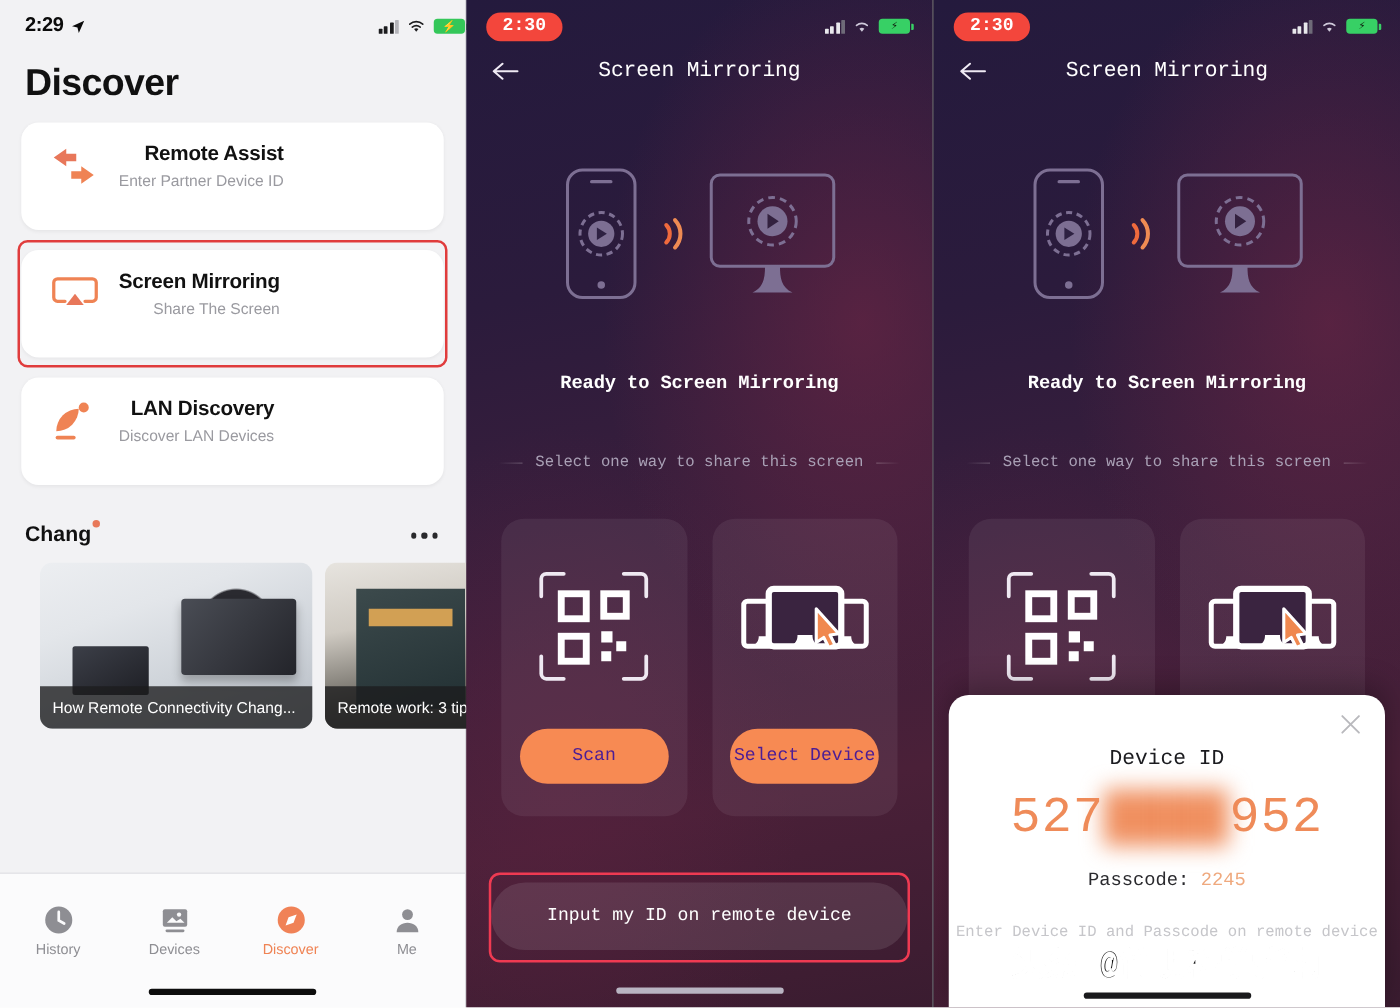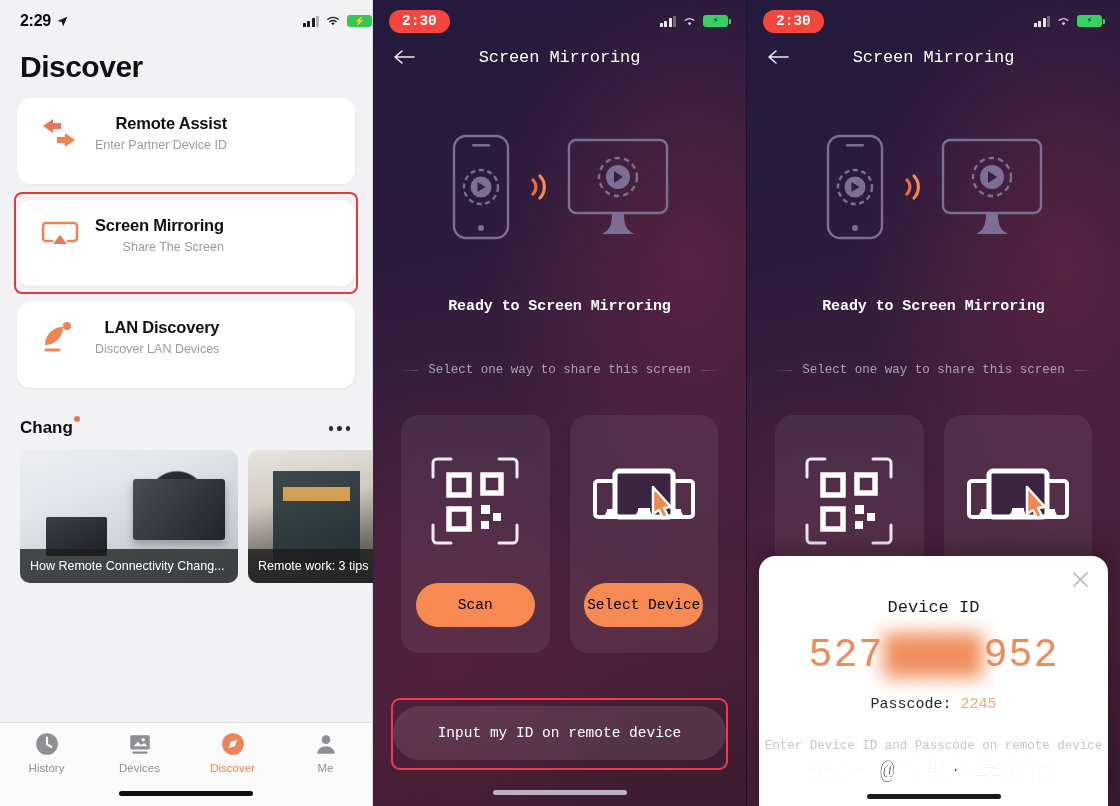--- a/index.html
+++ b/index.html
@@ -52,42 +52,42 @@
   .m-sub { font-size: 12.5px; color: #9a9aa0; }
   .hl-red { position: absolute; inset: -8px -3px -8px -3px; border: 2.5px solid #e03c3c; border-radius: 8px; pointer-events:none;}
 
   .blog-head { display:flex; align-items:flex-start; justify-content:space-between;
                padding: 30px 22px 12px 20px; }
   .blog-title { font-size: 17px; font-weight: bold; color:#111; position:relative;}
   .blog-dot { position:absolute; right:-7px; top:-2px; width:6px;height:6px;border-radius:50%;background:#e8795a;}
   .dots { display:flex; gap:4px; align-items:center; padding-top:8px;}
   .dots i { width:4.5px;height:4.5px;border-radius:50%;background:#29292c;display:block;}
 
-  .blog-row { display:flex; gap:10px; padding: 0 0 0 20px; }
+  .blog-row { display:flex; gap:10px; padding: 0 0 0 32px; }
   .blog-card { width: 218px; height: 133px; border-radius: 10px; overflow:hidden; position:relative; flex:0 0 auto;}
   .blog-card.two { width: 175px; }
   .bimg1 { width:100%;height:100%;
      background:
        radial-gradient(circle at 72% 38%, #2a2a30 0 16%, transparent 17%),
        linear-gradient(160deg,#eceef1 0%,#e3e6ea 30%,#cfd4da 62%,#b6bcc4 100%);
   }
   .bimg1:before{content:"";position:absolute;left:52%;top:22%;width:42%;height:46%;background:linear-gradient(130deg,#4a4d55,#23242a);border-radius:3px;box-shadow:0 5px 8px rgba(0,0,0,.25);}
   .bimg1:after{content:"";position:absolute;left:12%;top:50%;width:28%;height:30%;background:linear-gradient(150deg,#3c3f48,#1e1f25);border-radius:2px;}
   .bimg2 { width:100%;height:100%;
      background: linear-gradient(170deg,#e7e4df 0%,#cfcac2 35%,#6d6a63 70%,#3b3a38 100%);
   }
   .bimg2:before{content:"";position:absolute;left:14%;top:16%;width:50%;height:72%;background:linear-gradient(160deg,#3c4a4c,#223033);}
   .bimg2:after{content:"";position:absolute;left:20%;top:28%;width:38%;height:10%;background:#d2a054;}
   .bcap { position:absolute; left:0; right:0; bottom:0; height:34px;
           background: rgba(28,28,30,.78); color:#fff; font-size:12.5px;
           display:flex; align-items:center; padding: 0 10px; white-space:nowrap; overflow:hidden;}
 
-  .tabbar { position:absolute; left:0; right:0; bottom:0; height:84px;
+  .tabbar { position:absolute; left:0; right:0; bottom:0; height:108px;
             background:#fbfbfc; border-top:1px solid #dedee2;
-            display:flex; align-items:flex-start; padding-top:8px;}
+            display:flex; align-items:flex-start; padding-top:24px;}
   .tab { flex:1; display:flex; flex-direction:column; align-items:center; gap:5px;}
   .tab .t-lab { font-size:11.5px; color:#8e8e93;}
   .tab.active .t-lab { color:#ef8354; }
   .home-ind { position:absolute;bottom:10px;left:50%;transform:translateX(-50%);
               width:134px;height:5px;border-radius:3px;background:#0d0d0d;}
 
   
   .panel-dark {
     width: 374px; height: 806px; position: relative; overflow: hidden;
     background:
@@ -114,21 +114,21 @@
   .sep { display:flex;align-items:center;gap:10px;padding: 0 26px; margin-top:48px;}
   .sep .line{flex:1;height:1px;background:linear-gradient(90deg,rgba(255,255,255,0),rgba(255,255,255,.22));}
   .sep .line.r{background:linear-gradient(90deg,rgba(255,255,255,.22),rgba(255,255,255,0));}
   .sep .txt{font-size:12.5px;color:#a9a0b5;white-space:nowrap;}
 
   .opt-row { display:flex; gap:20px; padding: 38px 28px 0; }
   .opt-card { flex:1; background: rgba(255,255,255,.065); border-radius:18px;
               height:238px; display:flex; flex-direction:column; align-items:center;
               justify-content:space-between; padding: 40px 0 26px;}
   .opt-btn { width:80%; height:44px; border-radius:24px; background:#f78a53;
-             color:#000000; font-size:14.5px; display:flex;align-items:center;justify-content:center;}
+             color:#4c1d95; font-size:14.5px; display:flex;align-items:center;justify-content:center;}
   .bottom-cta { position:absolute; left:0; right:0; bottom:46px; padding: 0 20px;}
   .cta-wrap { position:relative; }
   .cta-btn { height:54px; border-radius:27px; background: rgba(255,255,255,.1);
              display:flex;align-items:center;justify-content:center;color:#fff;font-size:14.5px;margin-top:32px;}
   .hl-red2 { position:absolute; inset:-8px -2px -10px -2px; border:2.5px solid #ef3a52; border-radius:9px; pointer-events:none;}
   .home-ind-dk { position:absolute;bottom:11px;left:50%;transform:translateX(-50%);
                  width:134px;height:5px;border-radius:3px;background:#b9b4c2;}
 
   
   .modal { position:absolute; left:12px; right:12px; bottom:0; height:250px;

